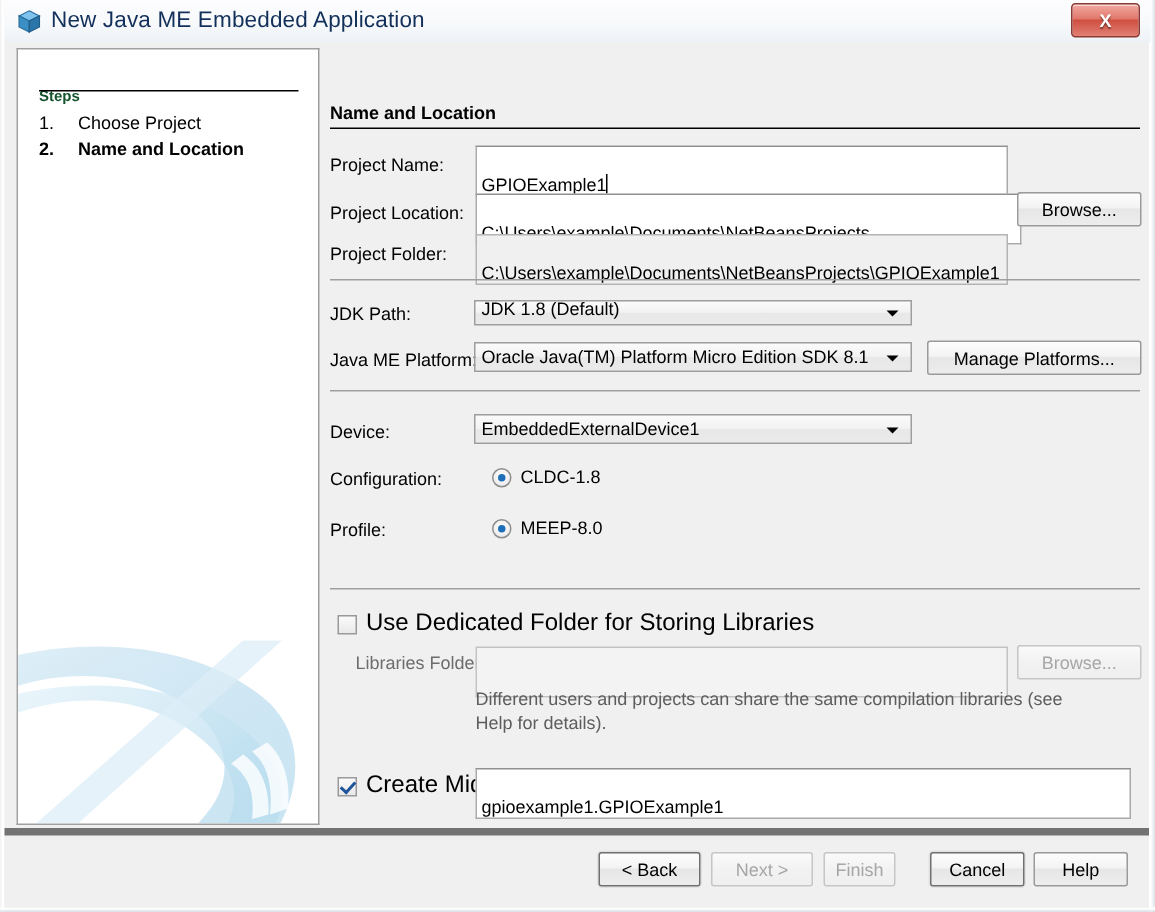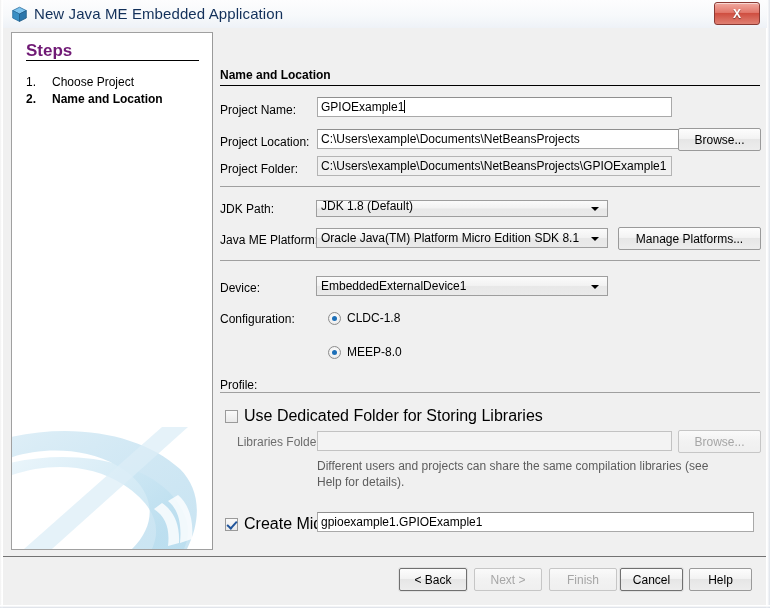--- a/index.html
+++ b/index.html
@@ -77,22 +77,22 @@
   .steps-panel {
     position: absolute;
     left: 8px; top: 4px;
     width: 200px; height: 516px;
     background: #ffffff;
     border: 1px solid #a0a0a0;
     border-right-color: #9a9a9a;
     overflow: hidden;
   }
   .steps-title {
-    position: absolute; left: 14px; top: 8px;
-    font-weight: bold; font-size: 17px; color: #701a75;
+    position: absolute; left: 14px; top: 26px;
+    font-weight: bold; font-size: 10px; color: #14532d;
   }
   .steps-rule {
     position: absolute; left: 14px; top: 27px;
     width: 173px; height: 1px; background: #000000;
   }
   .step-row { position: absolute; left: 14px; font-size: 12px; color: #000; }
   .step-num { position: absolute; width: 22px; }
   .step-label { position: absolute; left: 26px; white-space: nowrap; }
   .step-row.active .step-num,
   .step-row.active .step-label { font-weight: bold; }
@@ -126,21 +126,21 @@
   .tf {
     position: absolute;
     box-sizing: border-box;
     height: 20px;
     background: #ffffff;
     border: 1px solid #a9a9a9;
     border-top-color: #8f8f8f;
     font-family: "Liberation Sans", sans-serif;
     font-size: 12px;
     color: #000;
-    padding: 0 3px;
+    padding: 16px 3px;
     line-height: 18px;
     white-space: nowrap;
     overflow: hidden;
   }
   .tf.readonly {
     background: #f0f0f0;
     border-color: #b4b4b4;
   }
   .tf.disabled {
     background: #f3f3f3;
@@ -252,21 +252,21 @@
     position: absolute;
     font-size: 12px; color: #5d5d5d;
     line-height: 16px;
   }
 
   
   .buttonbar {
     position: absolute; left: 0; bottom: 0;
     width: 763px; height: 48px;
     background: #f0f0f0;
-    border-top: 1px solid #737373;
+    border-top: 5px solid #737373;
   }
 </style>
 </head>
 <body>
 
 <div class="window">
 
   <div class="frame-edge-left"></div>
   <div class="frame-edge-right"></div>
   <div class="frame-edge-bottom"></div>
@@ -357,21 +357,21 @@
         <span class="ctext">EmbeddedExternalDevice1</span>
         <span class="arrow"></span>
       </div>
 
       <span class="lbl" style="left:5px; top:284px;">Configuration:</span>
       <div class="radio-wrap" style="left:113px; top:283px;">
         <span class="radio checked"></span>
         <span class="radio-label">CLDC-1.8</span>
       </div>
 
-      <span class="lbl" style="left:5px; top:318px;margin-top:32px;">Profile:</span>
+      <span class="lbl" style="left:5px; top:318px;">Profile:</span>
       <div class="radio-wrap" style="left:113px; top:317px;">
         <span class="radio checked"></span>
         <span class="radio-label">MEEP-8.0</span>
       </div>
 
       <div class="sep" style="left:5px; top:364px; width:540px;"></div>
 
       <div class="cb-wrap" style="left:10px; top:379px;">
         <span class="cb"></span>
         <span class="cb-label">Use Dedicated Folder for Storing Libraries</span>
@@ -387,19 +387,19 @@
         <span class="cb checked"></span>
         <span class="cb-label">Create Midlet</span>
       </div>
       <div class="tf" style="left:102px; top:484px; width:437px;">gpioexample1.GPIOExample1</div>
 
     </div>
 
     <div class="buttonbar">
       <div class="btn strong" style="left:396px; top:11px; width:68px;">&lt; Back</div>
       <div class="btn disabled" style="left:471px; top:11px; width:68px;">Next &gt;</div>
-      <div class="btn disabled" style="left:546px; top:11px; width:68px;">Finish</div>
+      <div class="btn disabled" style="left:546px; top:11px; width:48px;">Finish</div>
       <div class="btn strong" style="left:617px; top:11px; width:63px;">Cancel</div>
       <div class="btn" style="left:686px; top:11px; width:63px;">Help</div>
     </div>
 
   </div>
 </div>
 
 </body></html>

